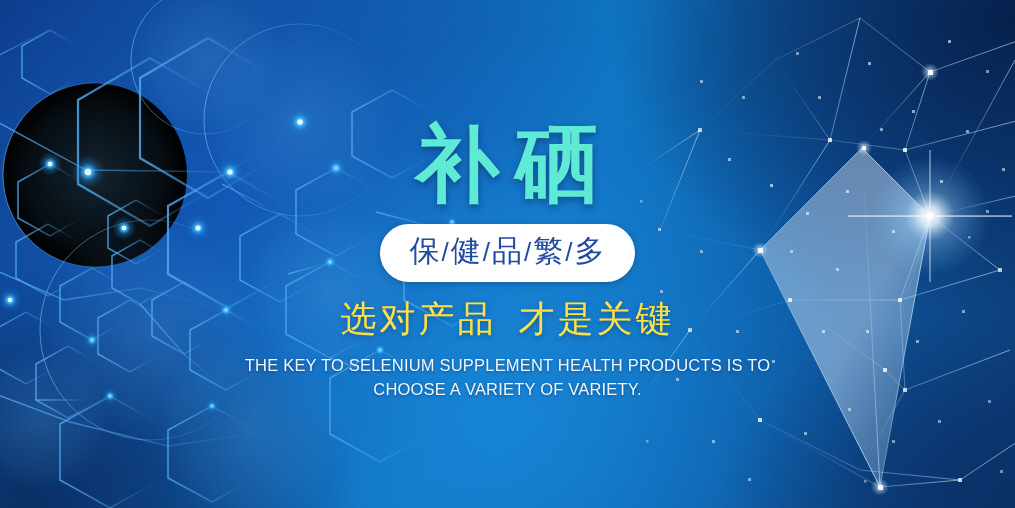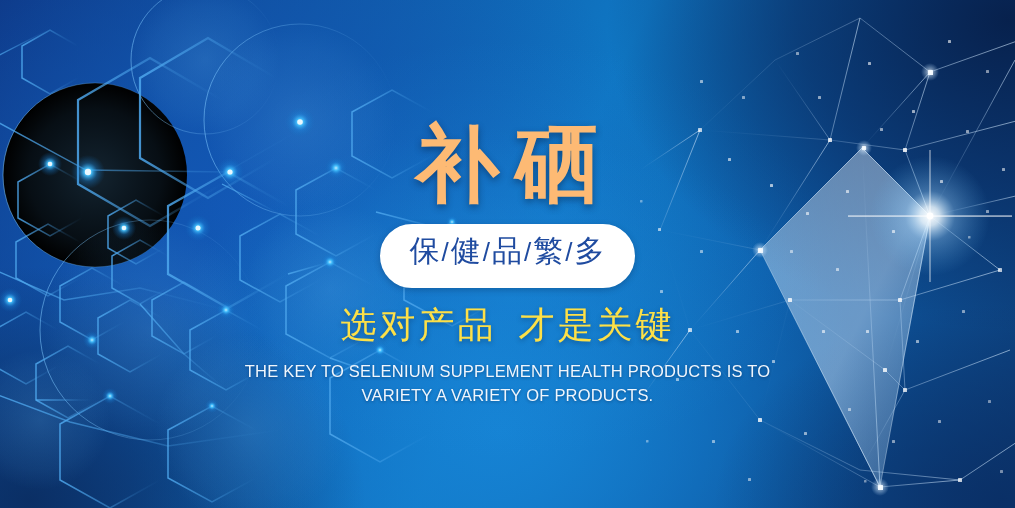--- a/index.html
+++ b/index.html
@@ -47,33 +47,33 @@
   .content{
     position:absolute;left:0;right:0;top:0;
     display:flex;flex-direction:column;align-items:center;
   }
 
   .title{
     margin-top:122px;
     font-size:84px;
     line-height:1;
     font-weight:bold;
-    color:#fdba74;
+    color:#5eead4;
     letter-spacing:16px;
     text-indent:16px;
     text-shadow:0 3px 7px rgba(4,26,60,.45);
     white-space:nowrap;
   }
 
   .badge{
     margin-top:18px;
     border:4px solid #ffffff;
     background:#ffffff;
     border-radius:999px;
-    padding:4px 26px 14px;
+    padding:4px 26px 8px;
     color:#1f4ba0;
     font-size:30px;
     line-height:1.26;
     letter-spacing:1px;
     white-space:nowrap;
     box-shadow:0 2px 6px rgba(5,30,66,.28);
   }
   .badge .sep{
     color:#1f4ba0;
     font-size:26px;
@@ -371,16 +371,16 @@
     <div class="title">补硒</div>
 
     <div class="badge">
       <span>保</span><span class="sep">/</span><span>健</span><span class="sep">/</span><span>品</span><span class="sep">/</span><span>繁</span><span class="sep">/</span><span>多</span>
     </div>
 
     <div class="subtitle">
       <span>选对产品</span><span class="gap"></span><span>才是关键</span>
     </div>
 
-    <div class="caption">THE KEY TO SELENIUM SUPPLEMENT HEALTH PRODUCTS IS TO VARIETY A VARIETY OF PRODUCTS.</div>
+    <div class="caption">THE KEY TO SELENIUM SUPPLEMENT HEALTH PRODUCTS IS TO CHOOSE A VARIETY OF VARIETY.</div>
 
   </div>
 </div>
 
 </body></html>

